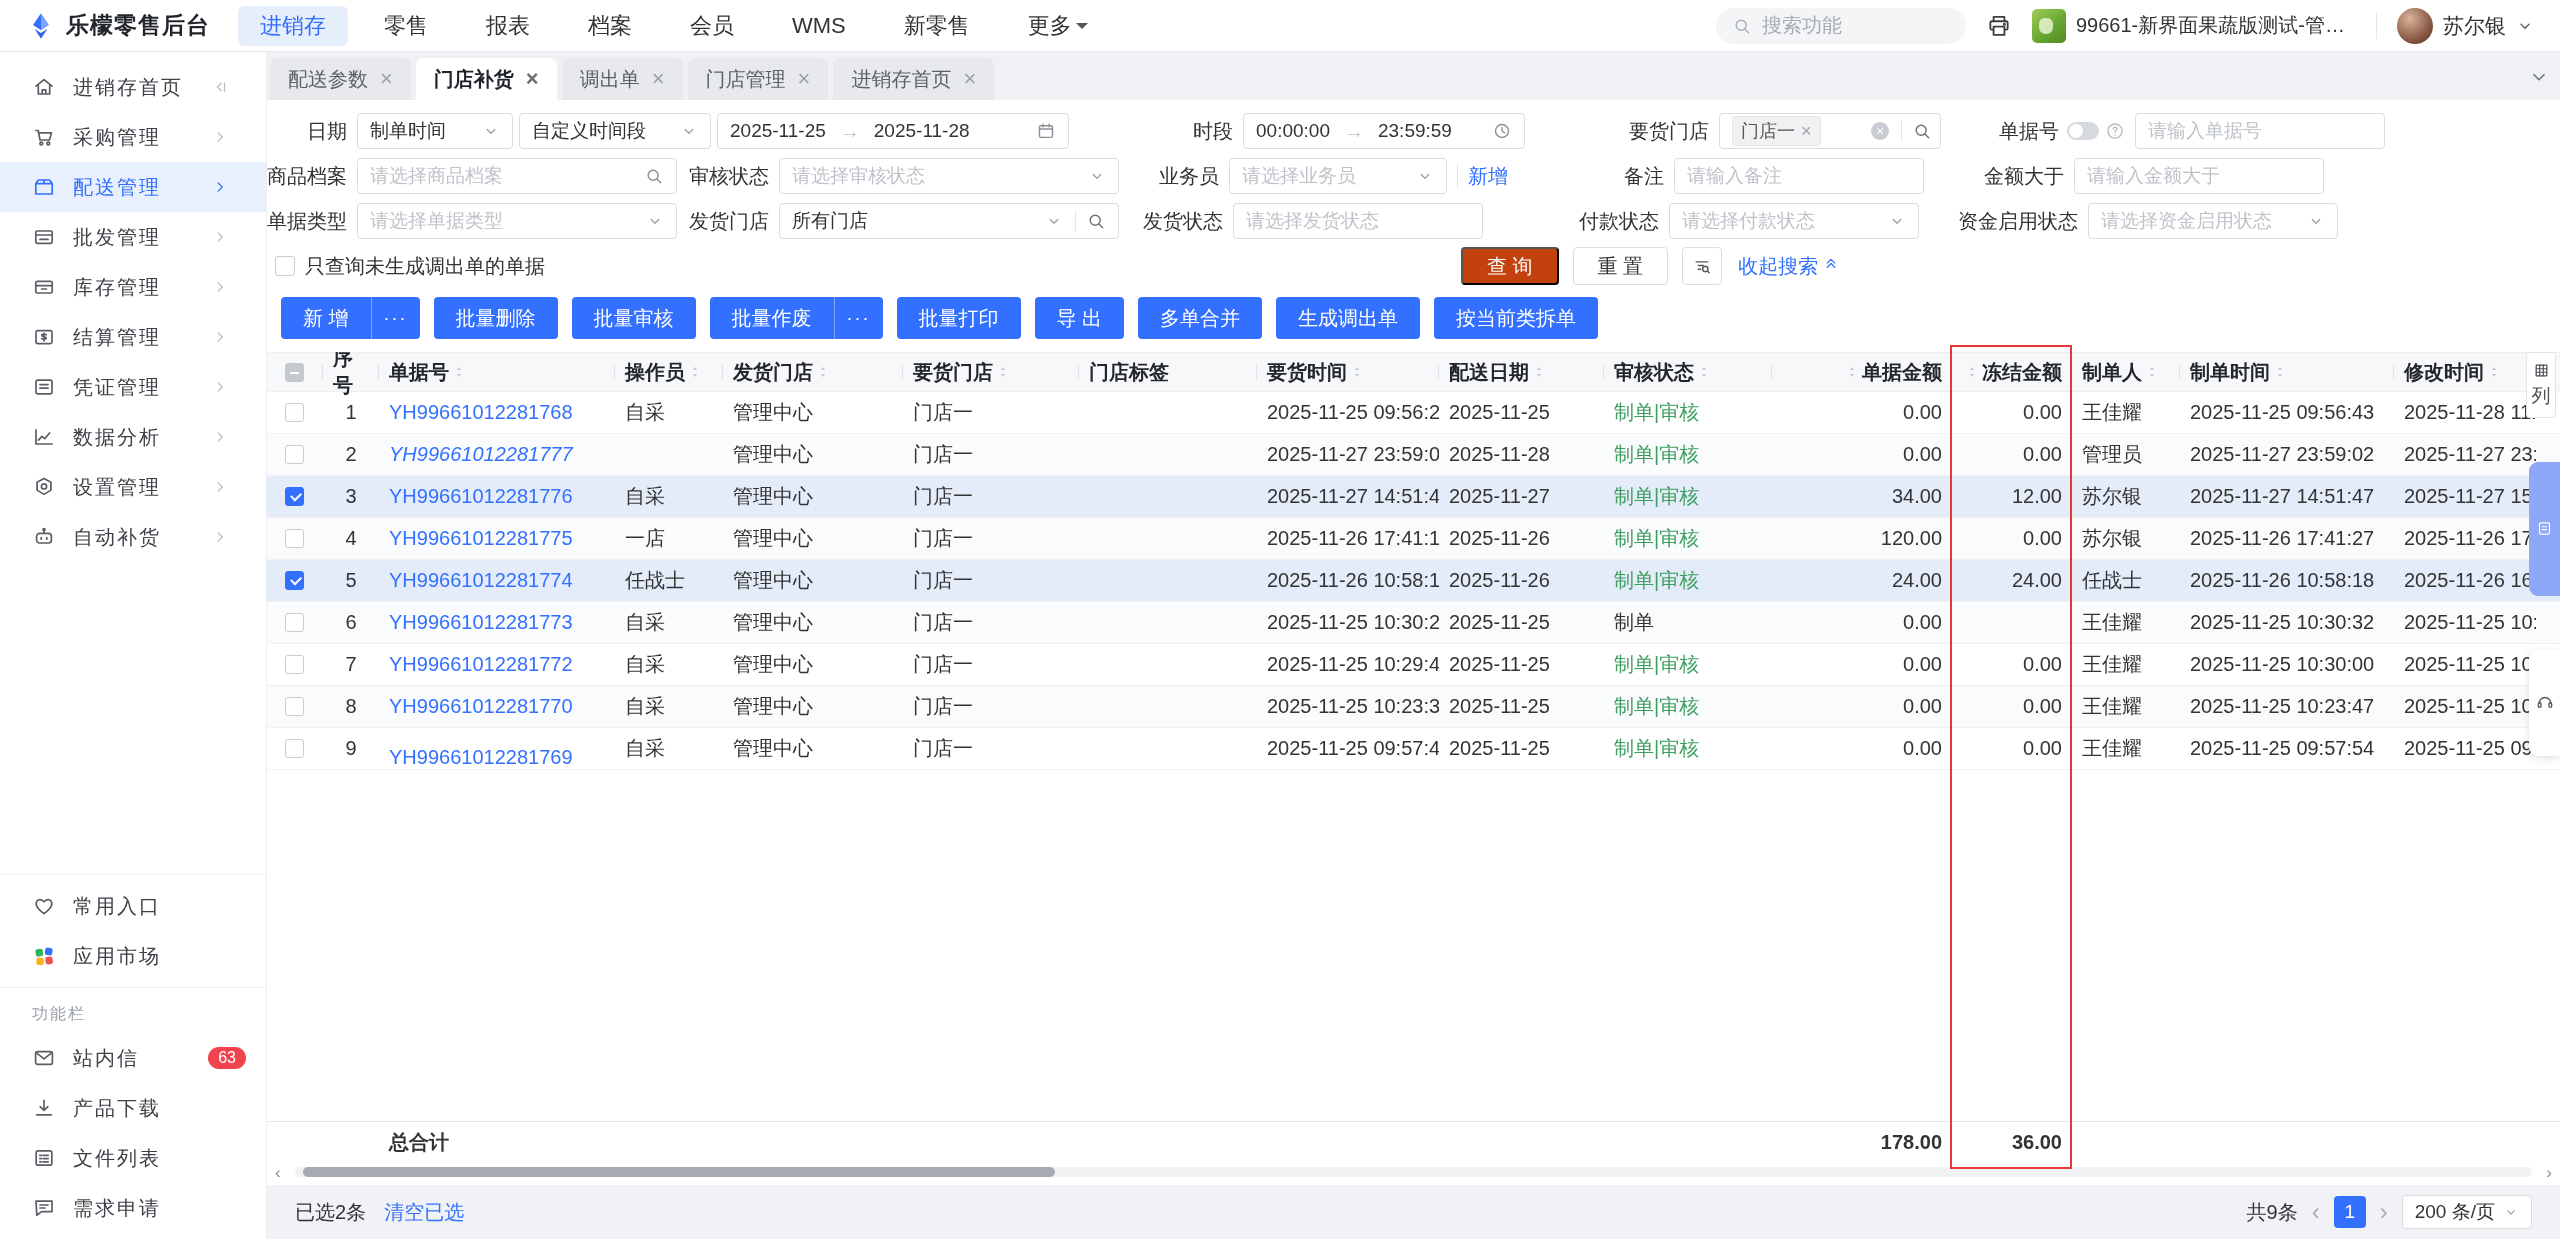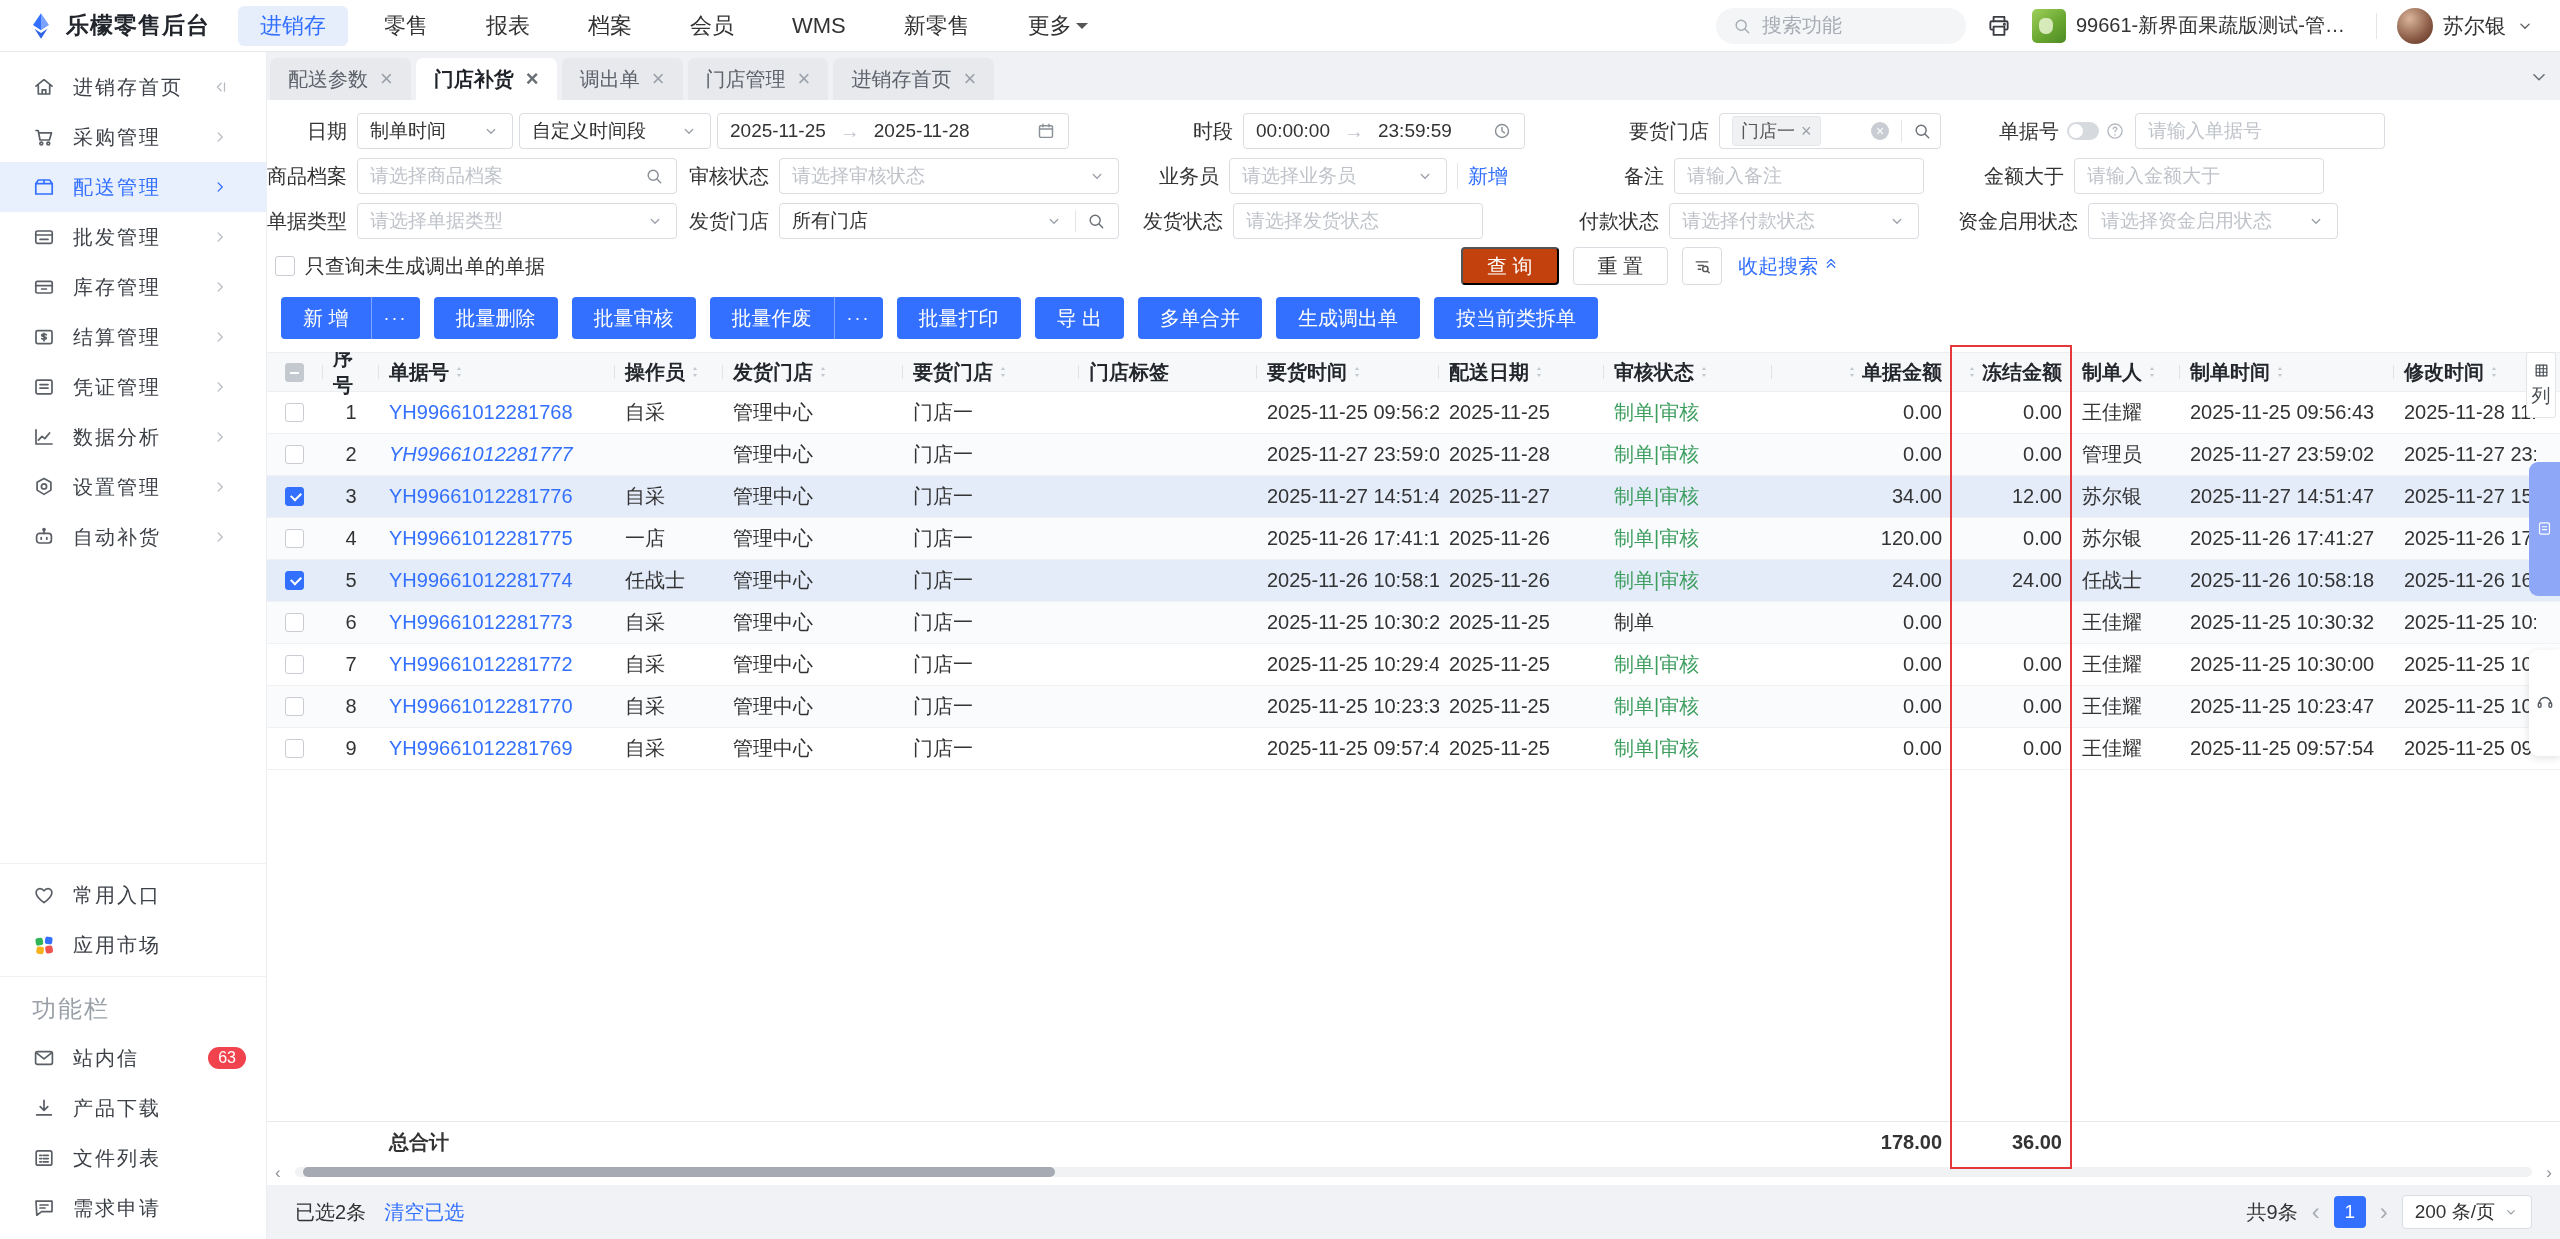--- a/index.html
+++ b/index.html
@@ -35,21 +35,21 @@
   .sidebar{position:absolute;top:52px;left:0;width:267px;bottom:0;background:#fff;border-right:1px solid #eceef1;display:flex;flex-direction:column;z-index:30}
   .side-main{flex:1;padding-top:10px}
   .side-item{height:50px;display:flex;align-items:center;padding:0 20px 0 32px;cursor:pointer;color:#3c4047;position:relative}
   .side-item .icon{width:24px;height:24px;color:#5a5f66;margin-right:17px;flex:none}
   .side-item .lbl{font-size:20px;letter-spacing:2px;white-space:nowrap}
   .side-item .arr{margin-left:auto;width:18px;height:18px;color:#b7bbc2}
   .side-item.active{background:#e8effd;color:#3370ff}
   .side-item.active .icon,.side-item.active .arr,.side-item.active .lbl{color:#3370ff}
   .side-bottom{padding-bottom:6px}
   .side-sec{border-top:1px solid #eef0f2;padding-top:6px;margin-top:6px}
-  .sec-label{padding:10px 0 8px 32px;color:#9aa0a8;font-size:24px;letter-spacing:2px}
+  .sec-label{padding:10px 0 8px 32px;color:#9aa0a8;font-size:16px;letter-spacing:2px}
   .badge{margin-left:auto;background:#f0434e;color:#fff;font-size:16px;border-radius:11px;padding:2px 10px}
   
   .main{position:absolute;top:52px;left:267px;right:0;bottom:0;display:flex;flex-direction:column}
   .tabbar{height:48px;background:#f0f1f4;display:flex;align-items:flex-end;padding-left:3px;position:relative;flex:none}
   .tab{height:42px;margin-right:5px;background:#e7e9ed;border-radius:7px 7px 0 0;display:flex;align-items:center;padding:0 18px;font-size:20px;color:#5d626a;cursor:pointer;white-space:nowrap}
   .tab .x{margin-left:12px;color:#9aa0a8;font-size:22px;line-height:1}
   .tab.active{background:#fff;color:#1f2329;font-weight:700}
   .tab.active .x{color:#6b7077}
   .tab-more{position:absolute;right:10px;top:14px;width:22px;height:22px;color:#6b7077}
   .panel{flex:1;background:#fff;display:flex;flex-direction:column;overflow:hidden}
@@ -970,21 +970,21 @@
             <span class="tcell r" style="width: 120px;">0.00</span>
             <span class="tcell" style="width: 108px;">王佳耀</span>
             <span class="tcell" style="width: 214px;">2025-11-25 10:23:47</span>
             <span class="tcell" style="width: 142px;">2025-11-25 10:</span>
           </div>
           <div class="trow">
             <span class="tcell" style="width: 48px;">
               <span class="cb"></span>
             </span>
             <span class="tcell c" style="width: 56px;">9</span>
-            <span class="tcell" style="width: 236px;">
+            <span class="tcell" style="width: 236px; align-items: flex-end;">
               <span class="link">YH99661012281769</span>
             </span>
             <span class="tcell" style="width: 108px;">自采</span>
             <span class="tcell" style="width: 180px;">管理中心</span>
             <span class="tcell" style="width: 176px;">门店一</span>
             <span class="tcell" style="width: 178px;"></span>
             <span class="tcell" style="width: 182px;">2025-11-25 09:57:42</span>
             <span class="tcell" style="width: 165px;">2025-11-25</span>
             <span class="tcell" style="width: 168px;">
               <span class="st-green">制单|审核</span>

